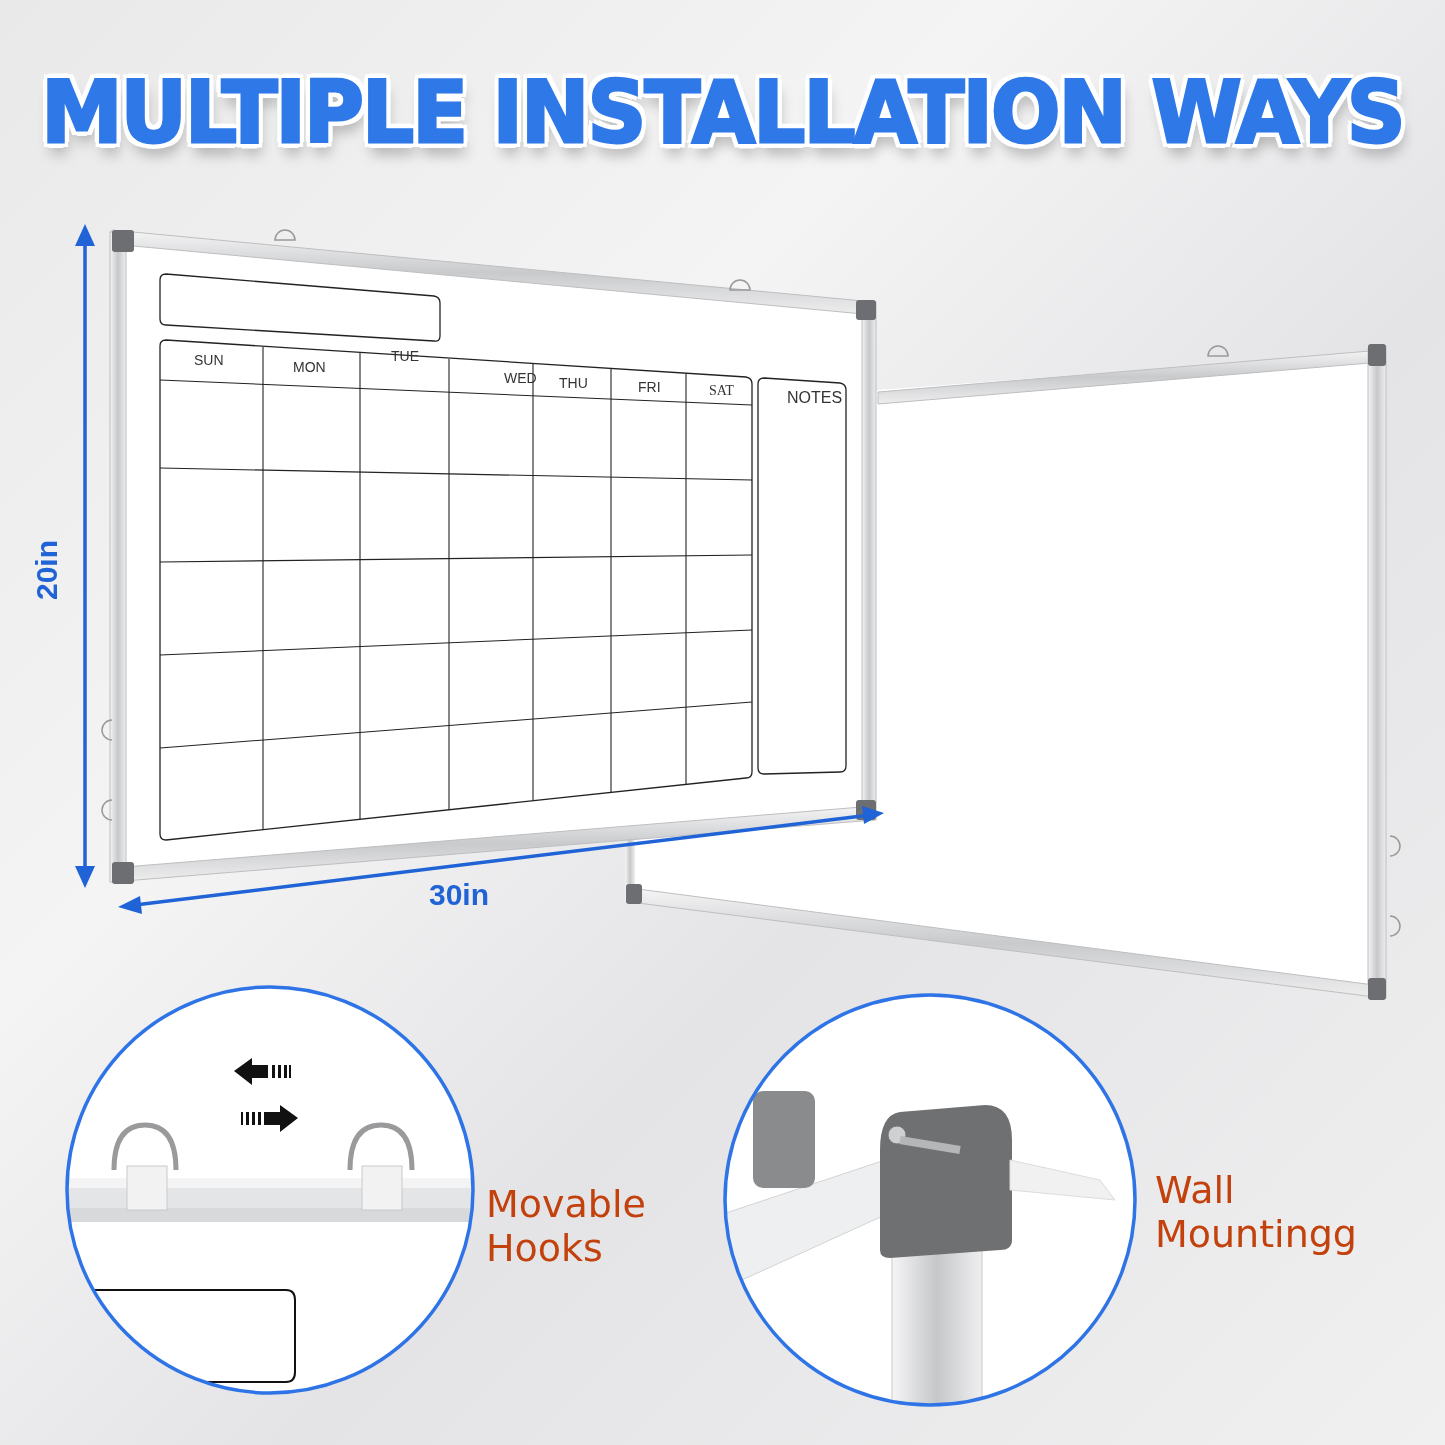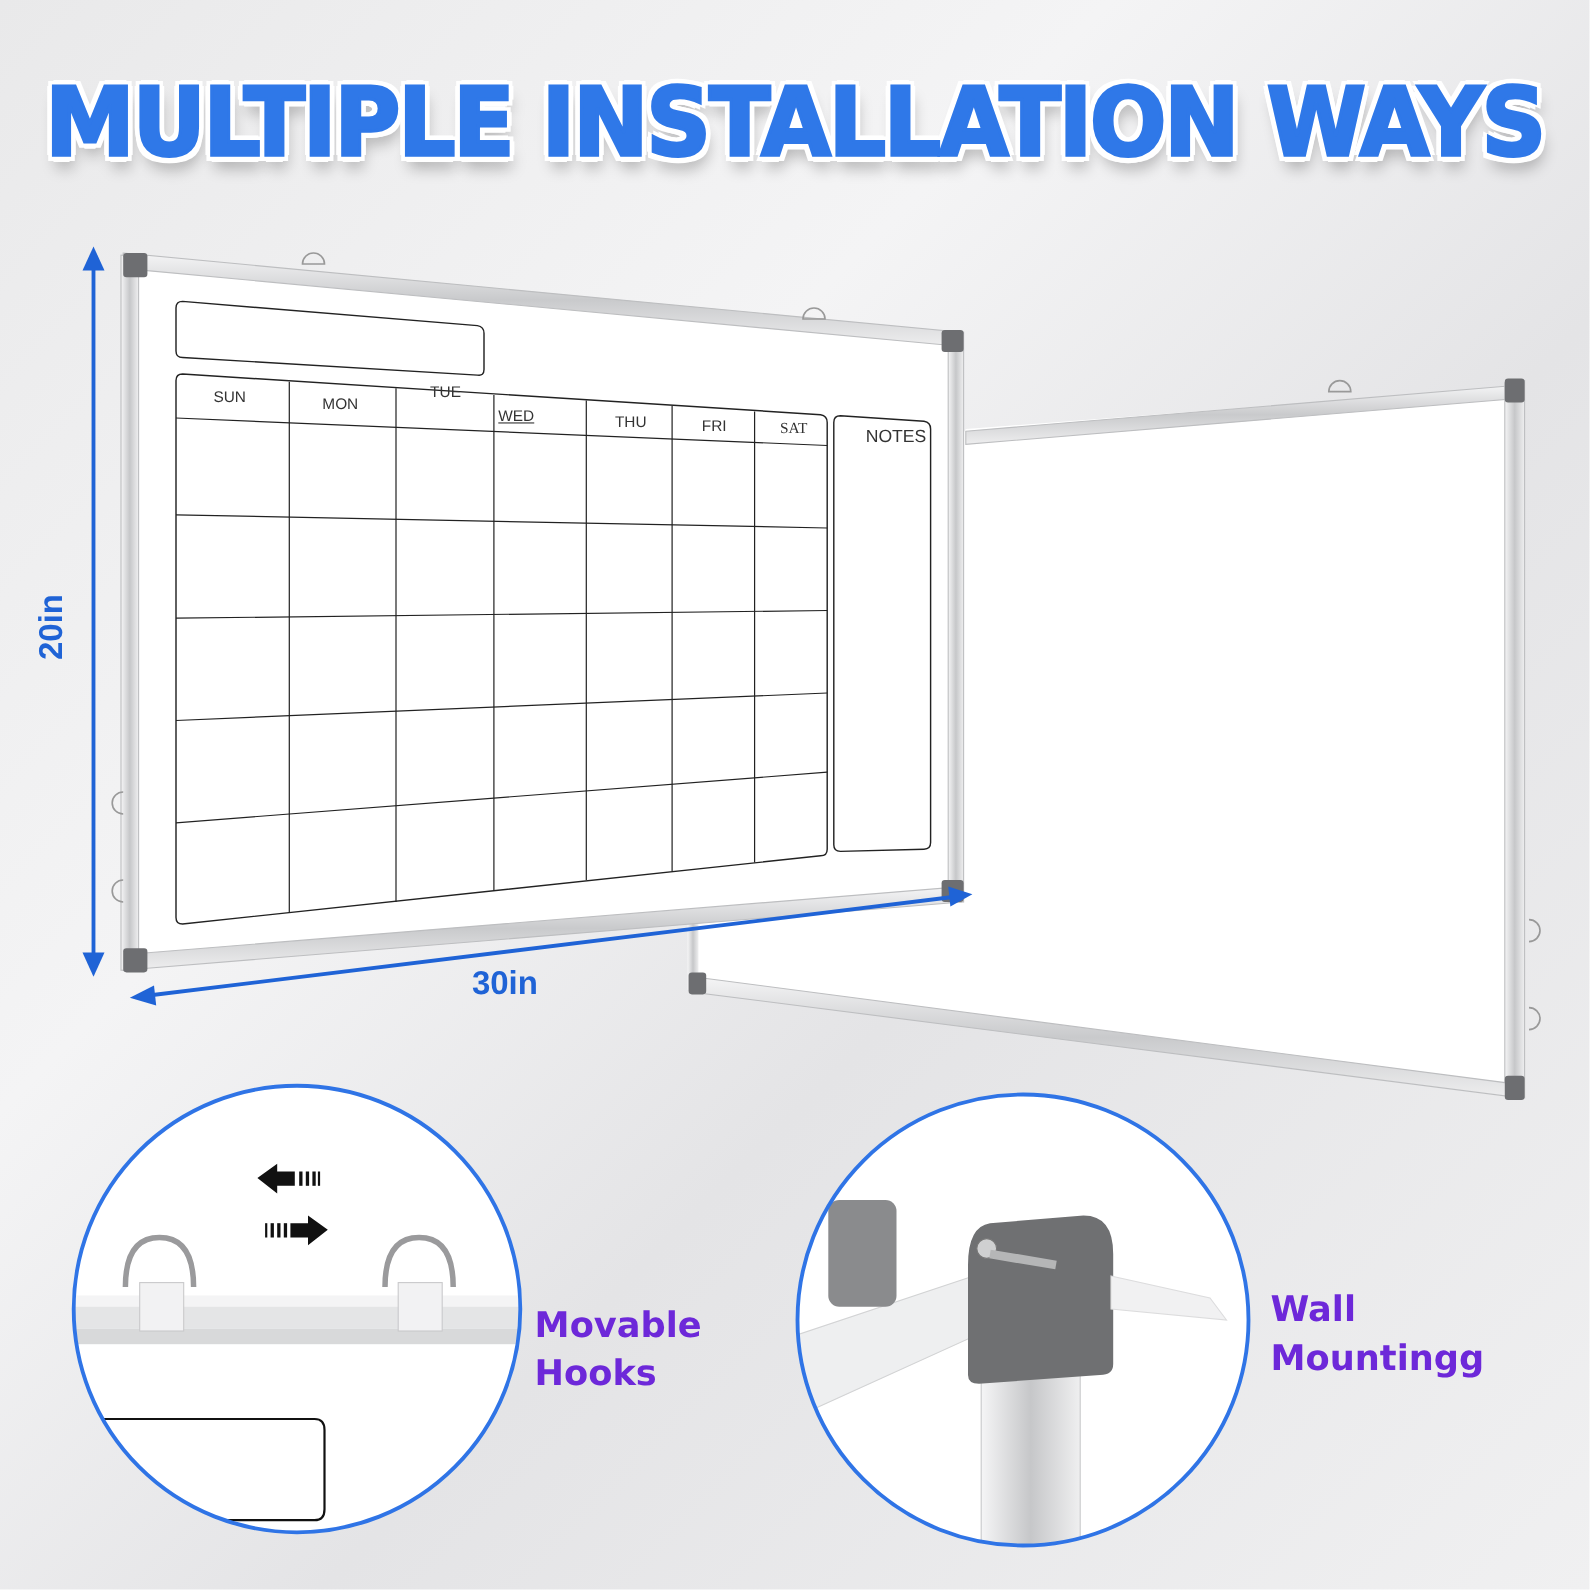--- a/index.html
+++ b/index.html
@@ -8,21 +8,21 @@
     font-family:"Liberation Sans",sans-serif;}
   .headline{position:absolute;left:0;top:62px;width:1445px;text-align:center;
     font-family:"DejaVu Sans",sans-serif;font-weight:bold;font-size:86px;letter-spacing:-2px;
     color:#2f78e8;transform:scaleX(0.95);transform-origin:center;
     -webkit-text-stroke:3px #2f78e8;
     text-shadow:0 0 0 #fff,-5px -5px 0 #fff,5px -5px 0 #fff,-5px 5px 0 #fff,5px 5px 0 #fff,0 6px 0 #fff,0 -6px 0 #fff,6px 0 0 #fff,-6px 0 0 #fff,3px 12px 14px rgba(0,0,0,0.28);}
   svg{position:absolute;left:0;top:0;}
   .dim{position:absolute;color:#1f63d6;font-weight:bold;font-size:30px;font-family:"Liberation Sans",sans-serif;}
   .dim-h{left:429px;top:878px;}
   .dim-v{left:30px;top:540px;transform:rotate(-90deg);transform-origin:left top;width:100px;}
-  .caption{position:absolute;color:#6d28d9;font-family:"DejaVu Sans",sans-serif;font-weight:bold;font-size:32px;line-height:44px;}
+  .caption{position:absolute;color:#c2410c;font-family:"DejaVu Sans",sans-serif;font-weight:normal;font-size:38px;line-height:44px;}
   .cap-hooks{left:486px;top:1182px;}
   .cap-wall{left:1155px;top:1168px;}
   .daylabel{position:absolute;font-size:14px;color:#333;font-family:"Liberation Sans",sans-serif;}
 </style>
 </head>
 <body>
 
 <div class="headline">MULTIPLE INSTALLATION WAYS</div>
 
 <svg width="1445" height="1445" viewBox="0 0 1445 1445">
@@ -148,21 +148,21 @@
       <circle cx="897" cy="1135" r="9" fill="#cfd0d1" stroke="#777"></circle>
       <path d="M900,1140 L960,1150" stroke="#b5b6b7" stroke-width="8"></path>
     </g>
     <circle cx="930" cy="1200" r="205" fill="none" stroke="#2f74e6" stroke-width="3.5"></circle>
   </g>
 </svg>
 
 <span class="daylabel" style="left:194px;top:352px;">SUN</span>
 <span class="daylabel" style="left:293px;top:359px;">MON</span>
 <span class="daylabel" style="left:391px;top:348px;">TUE</span>
-<span class="daylabel" style="left:453px;top:370px;text-decoration:underline;">WED</span>
+<span class="daylabel" style="left:504px;top:370px;">WED</span>
 <span class="daylabel" style="left:559px;top:375px;">THU</span>
 <span class="daylabel" style="left:638px;top:379px;">FRI</span>
 <span class="daylabel" style="left:709px;top:383px;font-family:Liberation Serif, serif;">SAT</span>
 <span class="daylabel" style="left:787px;top:389px;font-size:16px;">NOTES</span>
 
 <div class="dim dim-h">30in</div>
 <div class="dim dim-v" style="top:600px;">20in</div>
 
 <div class="caption cap-hooks">
   <div>Movable</div>

